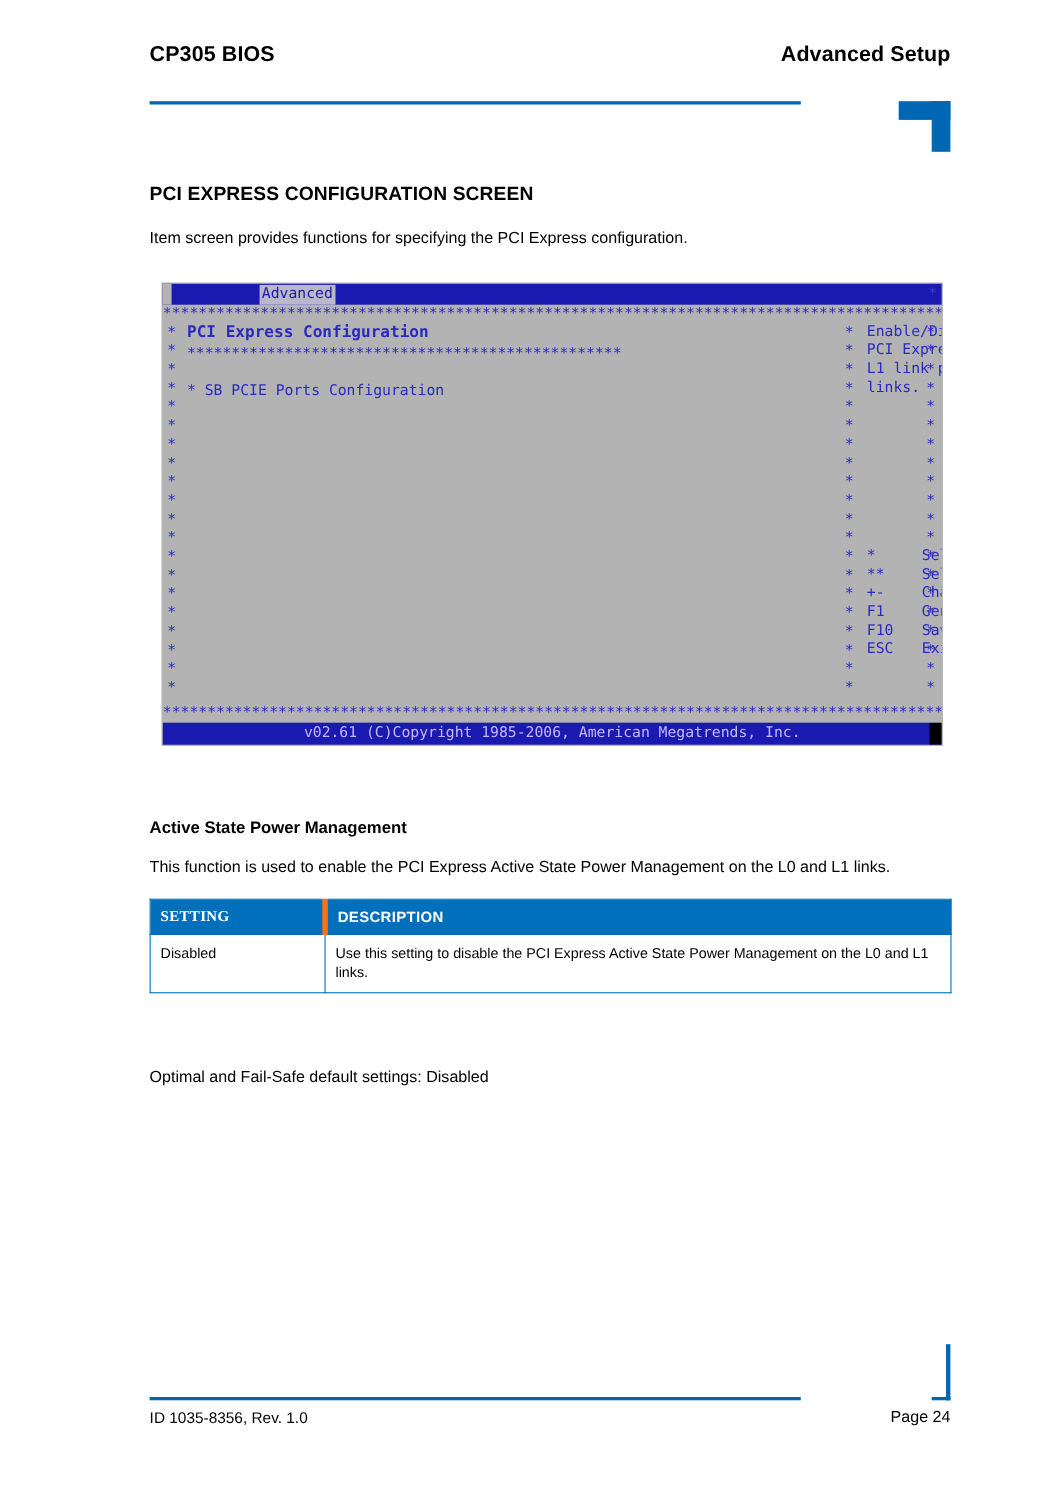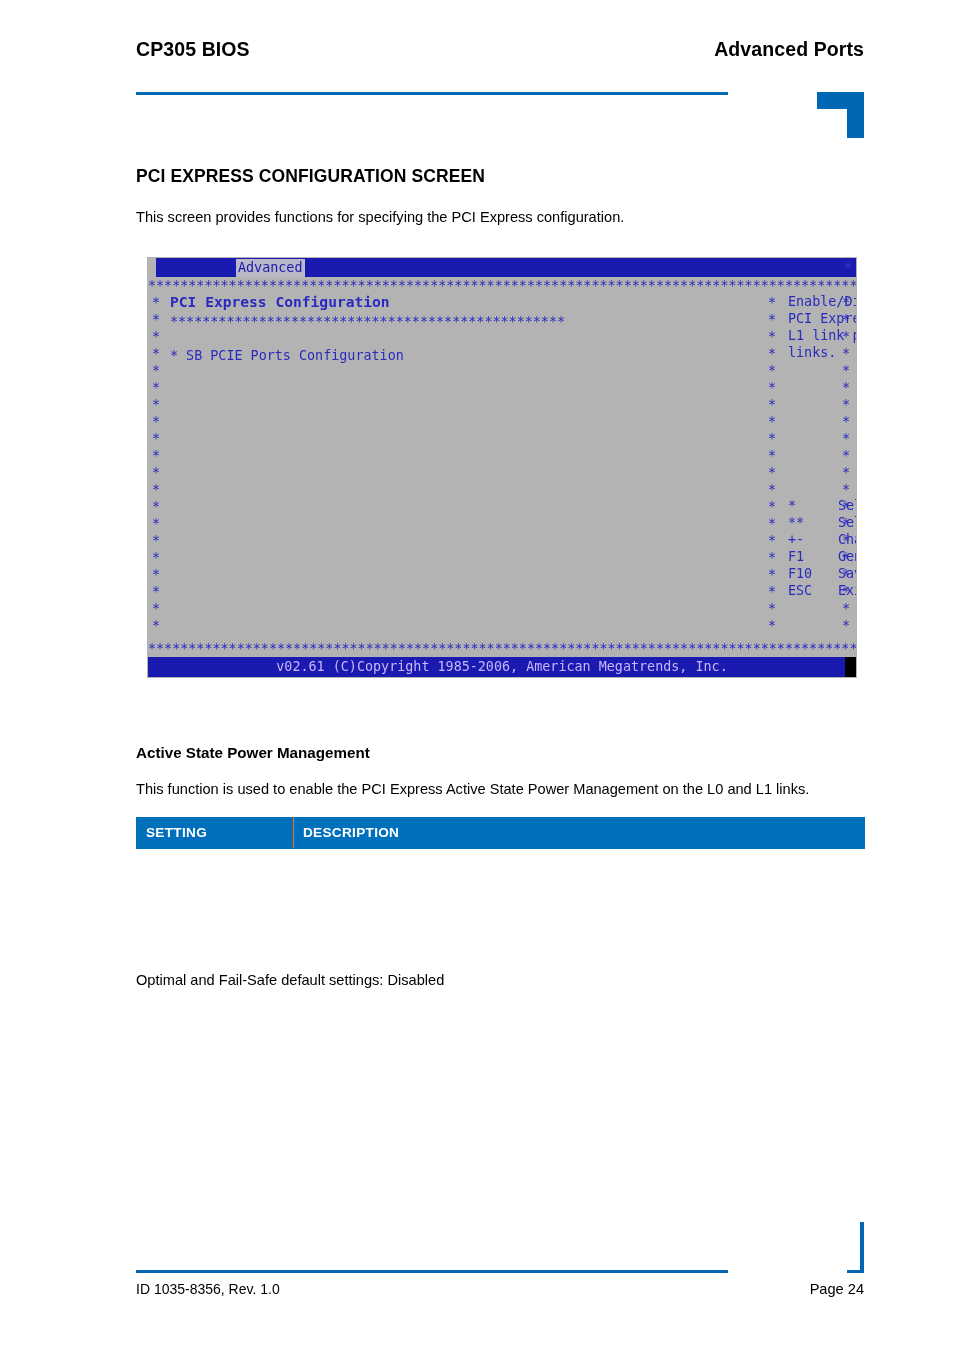--- a/index.html
+++ b/index.html
@@ -219,21 +219,21 @@
   .settings-table th {
     background: #0070bd;
     color: #ffffff;
     font-size: 13.6px;
     font-weight: bold;
     text-align: left;
     padding: 7px 9px 8px 9px;
     border: 1px solid #0070bd;
     letter-spacing: 0.3px;
   }
-  .settings-table th.col-setting { width: 138px; border-right: 1px solid #f97316; }
+  .settings-table th.col-setting { width: 138px; border-right: 5px solid #f97316; font-family: Liberation Serif, serif; }
   .settings-table td {
     border: 1px solid #0070bd;
     padding: 8px 9px 10px 9px;
     vertical-align: top;
     line-height: 17px;
     font-size: 13px;
   }
   .settings-table td.cell-setting { width: 138px; }
 
   .default-note {
@@ -270,30 +270,30 @@
     position: absolute;
     right: 90px; top: 1281px;
     font-size: 14.6px;
   }
 </style>
 </head>
 <body>
 
 <div class="page-header">
   <div class="hdr-left">CP305 BIOS</div>
-  <div class="hdr-right">Advanced Ports</div>
+  <div class="hdr-right">Advanced Setup</div>
   <div class="hdr-rule"></div>
   <div class="hdr-accent-h"></div>
   <div class="hdr-accent-v"></div>
 </div>
 
 <div class="content">
 
   <h1 class="sec-title">PCI EXPRESS CONFIGURATION SCREEN</h1>
-  <p class="intro-para">This screen provides functions for specifying the PCI Express configuration.</p>
+  <p class="intro-para">Item screen provides functions for specifying the PCI Express configuration.</p>
 
   <div class="bios">
 
     <div class="bios-titlebar">
       <div class="tb-pad"></div>
       <span class="bios-tab-active">Advanced</span>
       <span class="tb-star">*</span>
     </div>
 
     <div class="bios-rowstars">*****************************************************************************************</div>
@@ -398,20 +398,24 @@
   <p class="sub-para">This function is used to enable the PCI Express Active State Power Management on the L0 and L1 links.</p>
 
   <table class="settings-table">
     <thead>
       <tr>
         <th class="col-setting">SETTING</th>
         <th>DESCRIPTION</th>
       </tr>
     </thead>
     <tbody>
+      <tr>
+        <td class="cell-setting">Disabled</td>
+        <td>Use this setting to disable the PCI Express Active State Power Management on the L0 and L1 links.</td>
+      </tr>
     </tbody>
   </table>
 
   <p class="default-note">Optimal and Fail-Safe default settings: Disabled</p>
 </div>
 
 <div>
   <div class="ftr-accent-v"></div>
   <div class="ftr-rule"></div>
   <div class="ftr-accent-h"></div>

